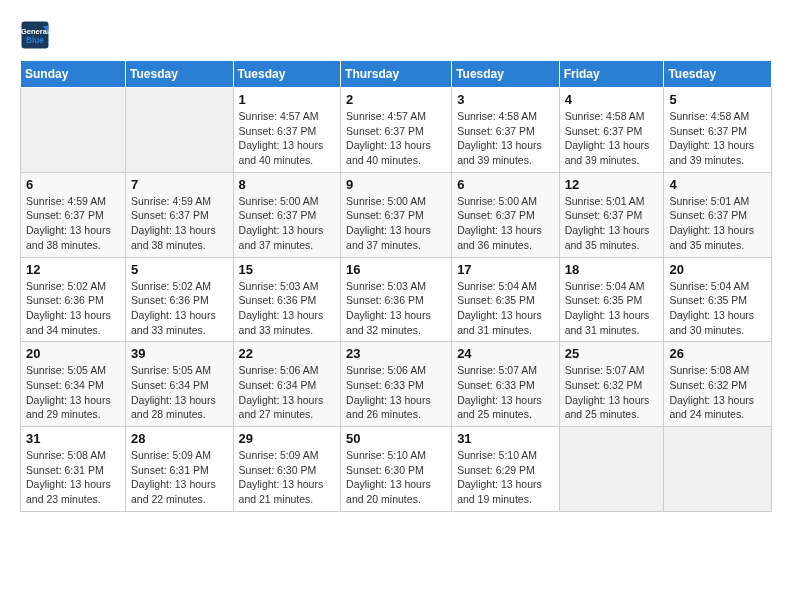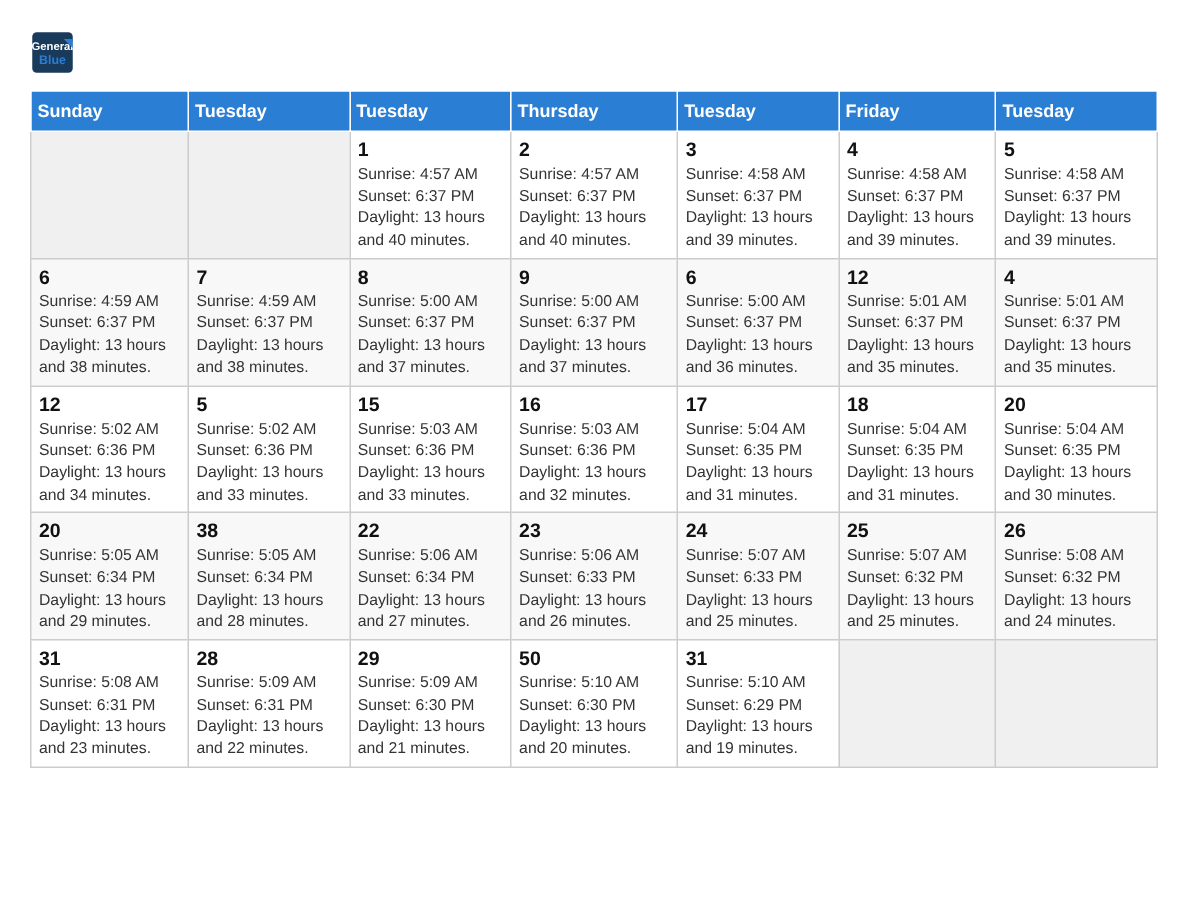--- a/index.html
+++ b/index.html
@@ -197,21 +197,21 @@
           <div class="day-number">20</div>
           <div class="day-detail">Sunrise: 5:04 AM<br>Sunset: 6:35 PM<br>Daylight: 13 hours and 30 minutes.</div>
         </td>
       </tr>
       <tr>
         <td>
           <div class="day-number">20</div>
           <div class="day-detail">Sunrise: 5:05 AM<br>Sunset: 6:34 PM<br>Daylight: 13 hours and 29 minutes.</div>
         </td>
         <td>
-          <div class="day-number">38</div>
+          <div class="day-number">39</div>
           <div class="day-detail">Sunrise: 5:05 AM<br>Sunset: 6:34 PM<br>Daylight: 13 hours and 28 minutes.</div>
         </td>
         <td>
           <div class="day-number">22</div>
           <div class="day-detail">Sunrise: 5:06 AM<br>Sunset: 6:34 PM<br>Daylight: 13 hours and 27 minutes.</div>
         </td>
         <td>
           <div class="day-number">23</div>
           <div class="day-detail">Sunrise: 5:06 AM<br>Sunset: 6:33 PM<br>Daylight: 13 hours and 26 minutes.</div>
         </td>

